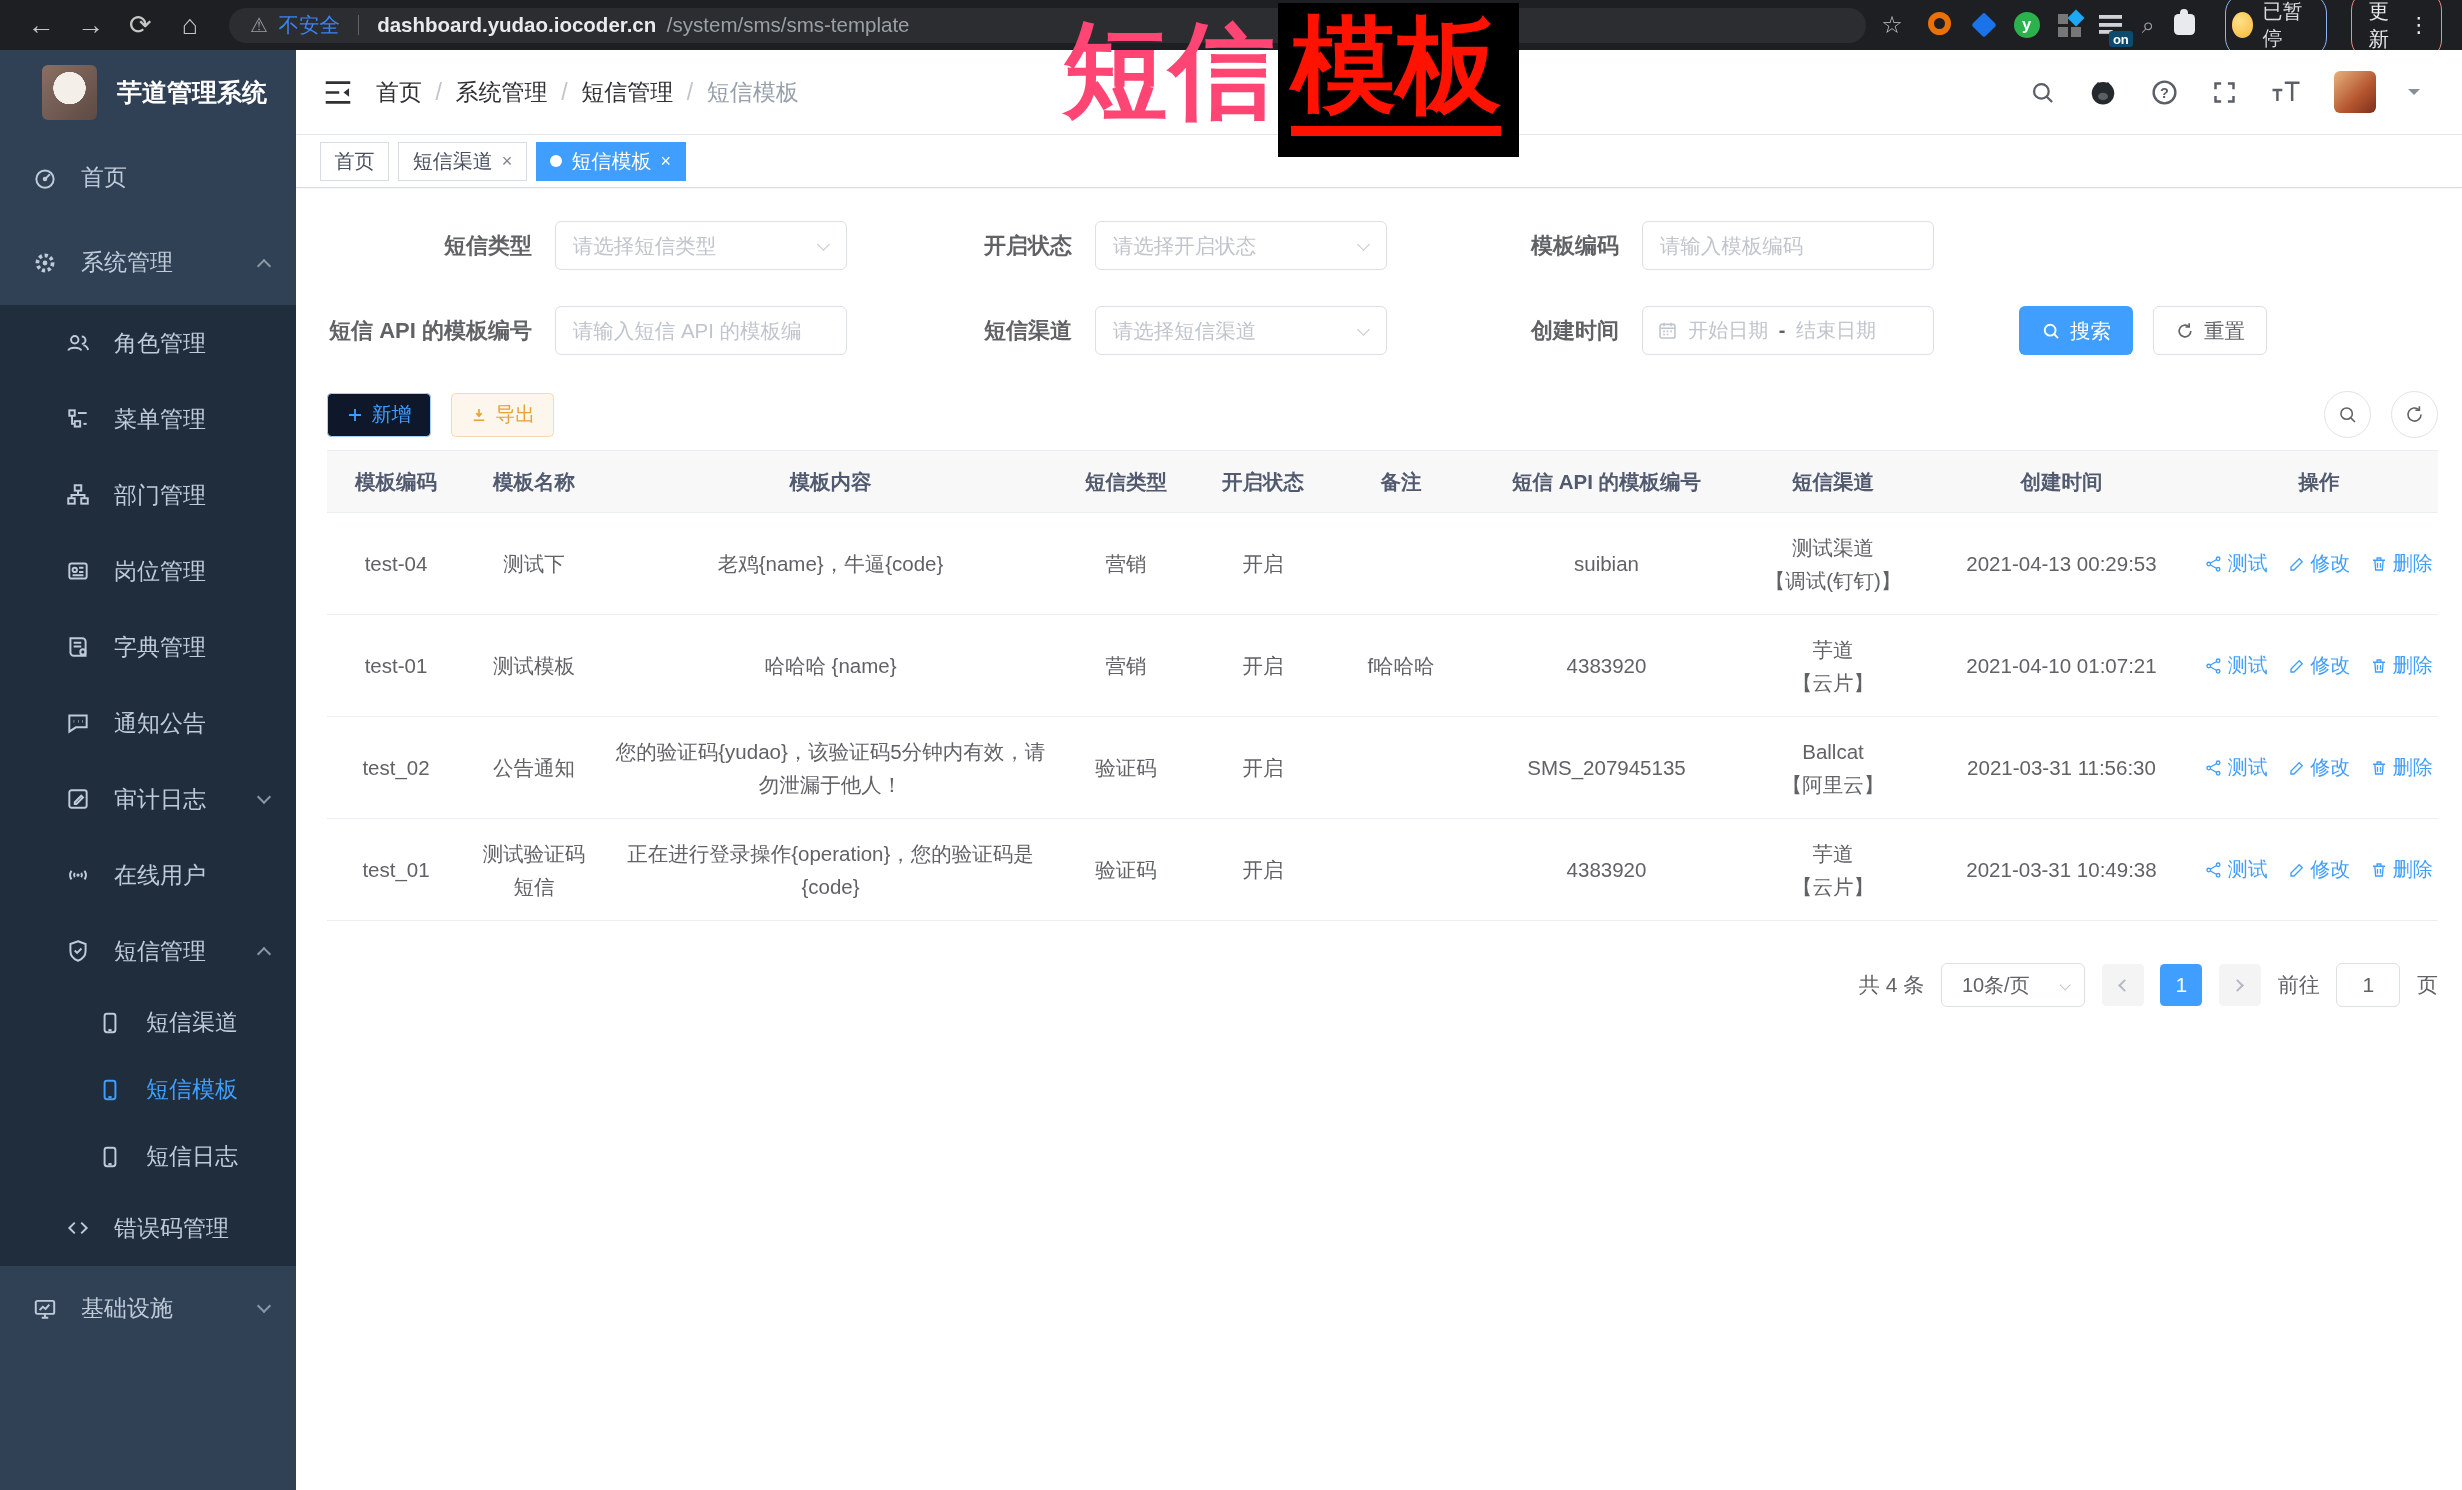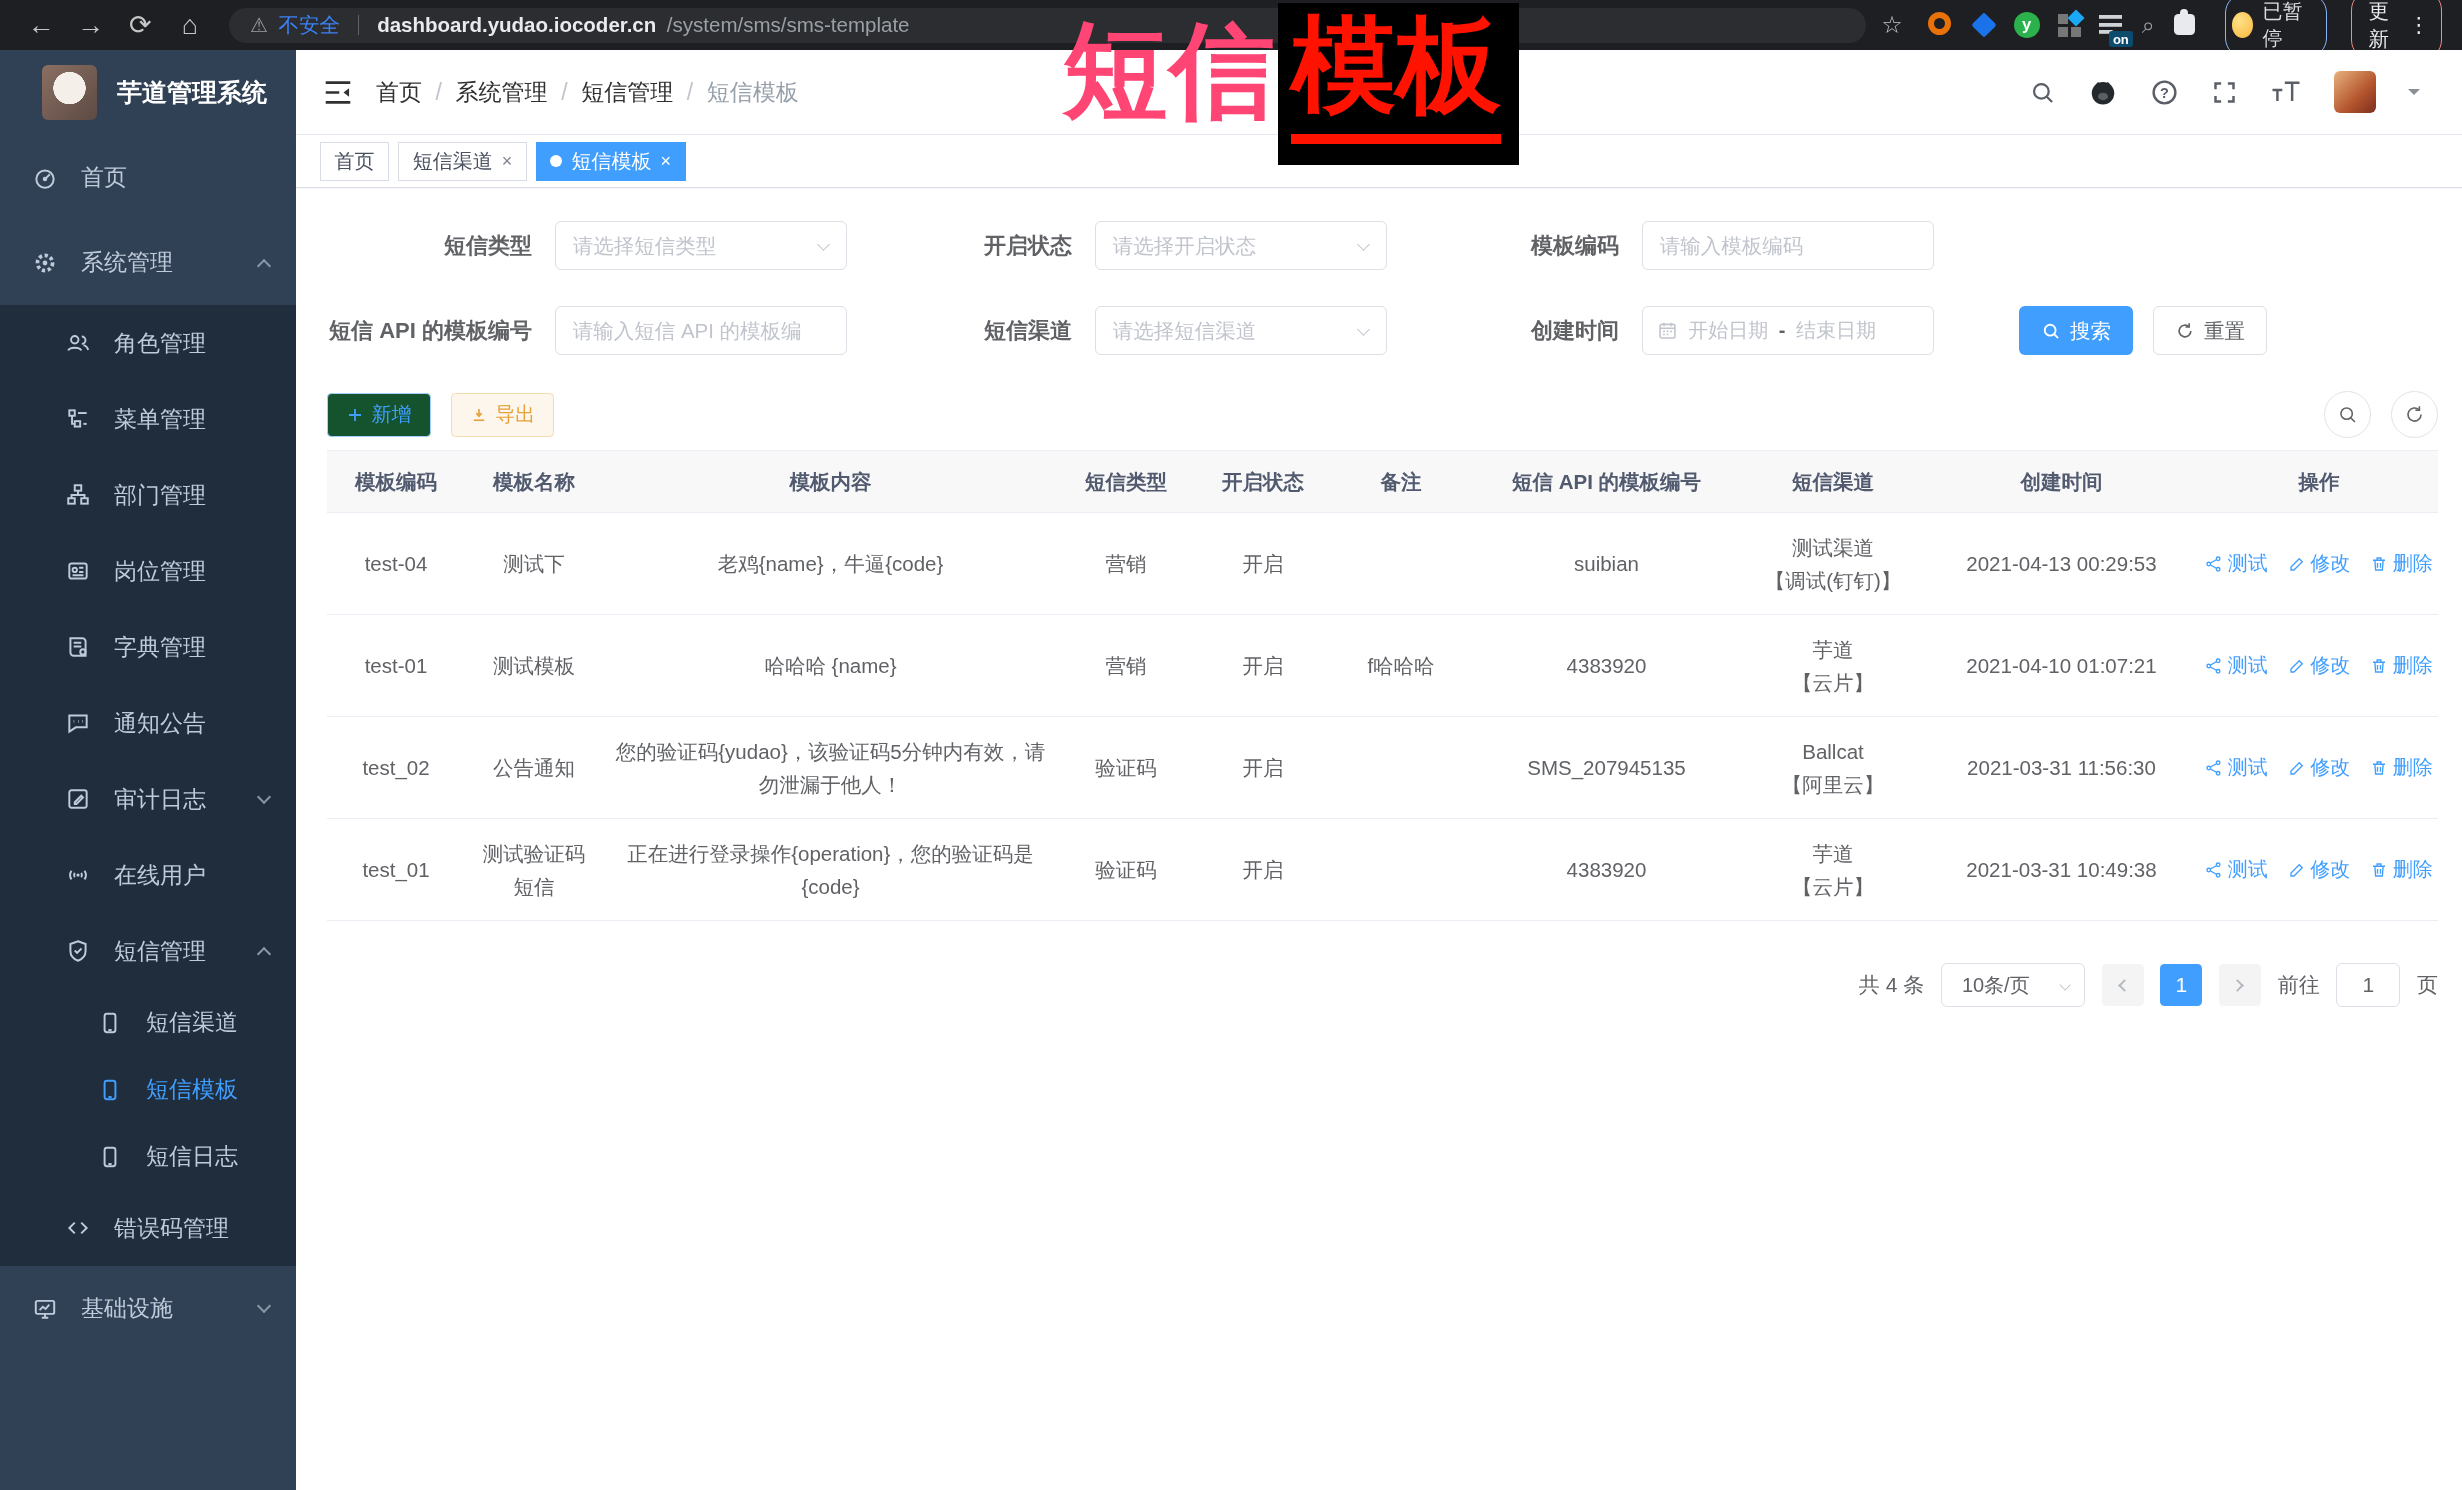--- a/index.html
+++ b/index.html
@@ -95,21 +95,21 @@
   .ctrl .dchev{position:absolute;right:18px;top:18px;width:9px;height:9px;border-right:1.8px solid #c0c4cc;border-bottom:1.8px solid #c0c4cc;transform:rotate(45deg)}
   .drange{padding:0 13.6px;gap:10.6px;font-size:20px;color:#c0c4cc}
   .drange .dsep{color:#606266;font-weight:700}
   .btn{display:flex;align-items:center;gap:9px;height:49px;border-radius:6px;font-size:20.5px;padding:0 21px;cursor:pointer;border:0.8px solid transparent;flex:0 0 auto}
   .btn.primary{background:#409eff;color:#fff;margin-left:85px}
   .btn.plainw{background:#fff;color:#606266;border-color:#dcdfe6;margin-left:20px}
 
   
   .toolbar{display:flex;align-items:center;margin-top:35px}
   .sbtn{display:flex;align-items:center;gap:7.6px;height:44px;border-radius:4.5px;font-size:20px;padding:0 18px;cursor:pointer}
-  .sbtn.add{background:#14532d;border:0.8px solid #a3d0fd;color:#409eff}
+  .sbtn.add{background:#0f172a;border:0.8px solid #a3d0fd;color:#409eff}
   .sbtn.exp{background:#fdf6ec;border:0.8px solid #f5dab1;color:#e6a23c;margin-left:20px}
   .cbtn{width:47px;height:47px;border:0.8px solid #dfe3e8;border-radius:50%;display:flex;align-items:center;justify-content:center;color:#606266;cursor:pointer}
   .cbtn+.cbtn{margin-left:20px}
   .toolbar .spacer{flex:1}
 
   
   table.tbl{border-collapse:collapse;margin-top:12px;width:2111px;table-layout:fixed}
   .tbl th{background:#f8f8f9;color:#515a6e;font-size:20.5px;font-weight:700;height:62px;border-top:0.8px solid #ebeef5;border-bottom:0.8px solid #ebeef5;text-align:center}
   .tbl td{height:102px;font-size:20.5px;color:#606266;text-align:center;border-bottom:0.8px solid #ebeef5;line-height:33px;padding:7.6px 10.6px;word-break:break-word}
   .ops{display:flex;align-items:center;justify-content:center;gap:20px}
@@ -123,21 +123,21 @@
   .pbtn .ar{width:9px;height:9px;border-right:2.3px solid #b4b9c2;border-bottom:2.3px solid #b4b9c2}
   .ar.left{transform:rotate(135deg);margin-left:4.5px}
   .ar.right{transform:rotate(-45deg);margin-right:4.5px}
   .pcur{width:42px;height:42px;border-radius:4.5px;background:#409eff;color:#fff;display:flex;align-items:center;justify-content:center;font-size:21px;cursor:pointer}
   .ginput{width:64px;height:44px;border:0.8px solid #dcdfe6;border-radius:6px;text-align:center;font-size:21px;color:#606266;outline:0;font-family:inherit}
 
   
   .ovl{position:absolute;left:1063px;top:3px;display:flex;align-items:flex-start;z-index:50;font-weight:700;pointer-events:none}
   .ovl .pk{color:#ff4573;font-size:105px;line-height:135px;letter-spacing:1.5px}
   .ovl .blk{background:#000;padding:4.5px 18px 21px 13.6px;margin-left:1.5px}
-  .ovl .rd{color:#ff1200;font-size:105px;line-height:114px;border-bottom:10.6px solid #ff1200;padding-bottom:12px;display:inline-block}
+  .ovl .rd{color:#ff1200;font-size:105px;line-height:114px;border-bottom:10.6px solid #ff1200;padding-bottom:4px;display:inline-block}
 </style>
 </head>
 <body>
 
 <div class="bbar">
   <div class="bnav">←</div>
   <div class="bnav">→</div>
   <div class="bnav">⟳</div>
   <div class="bnav">⌂</div>
   <div class="omni">

